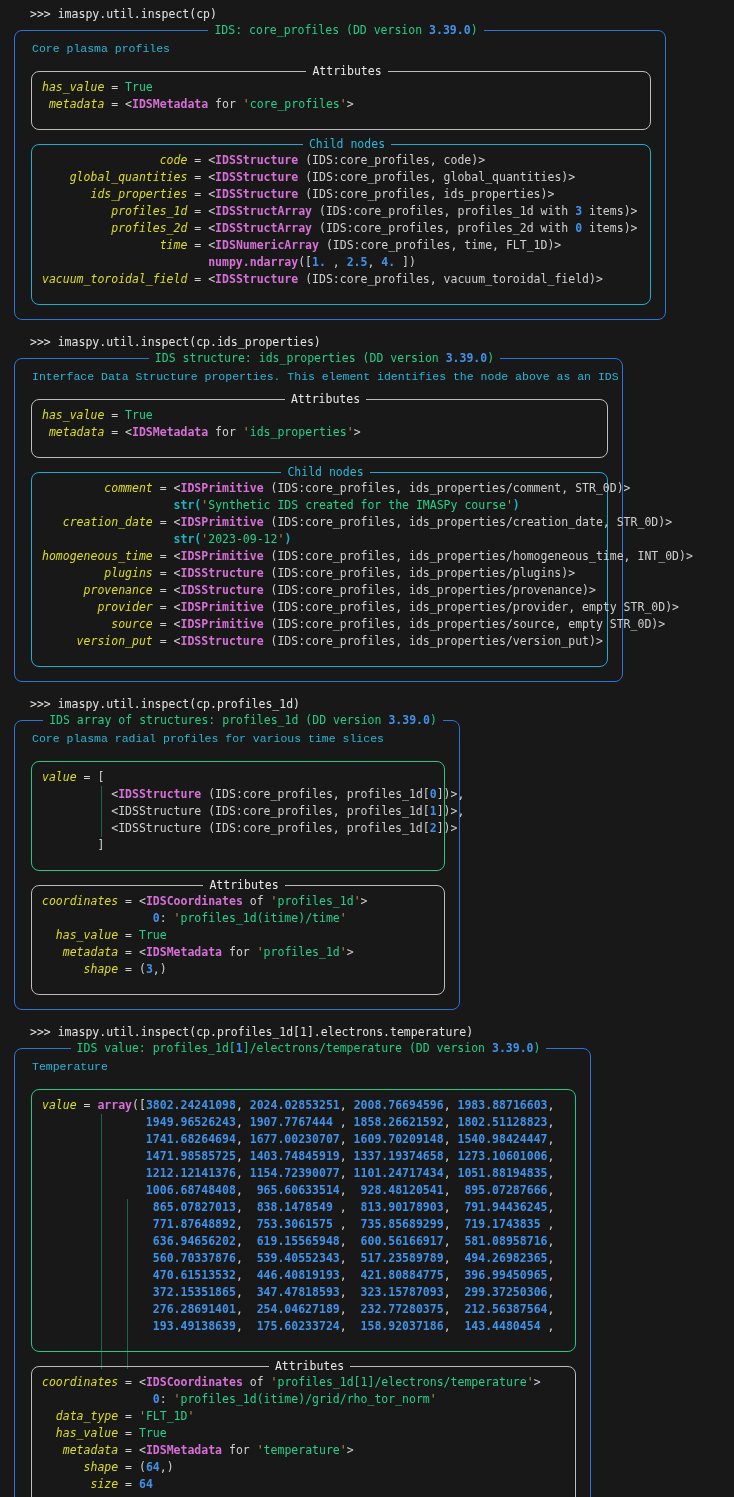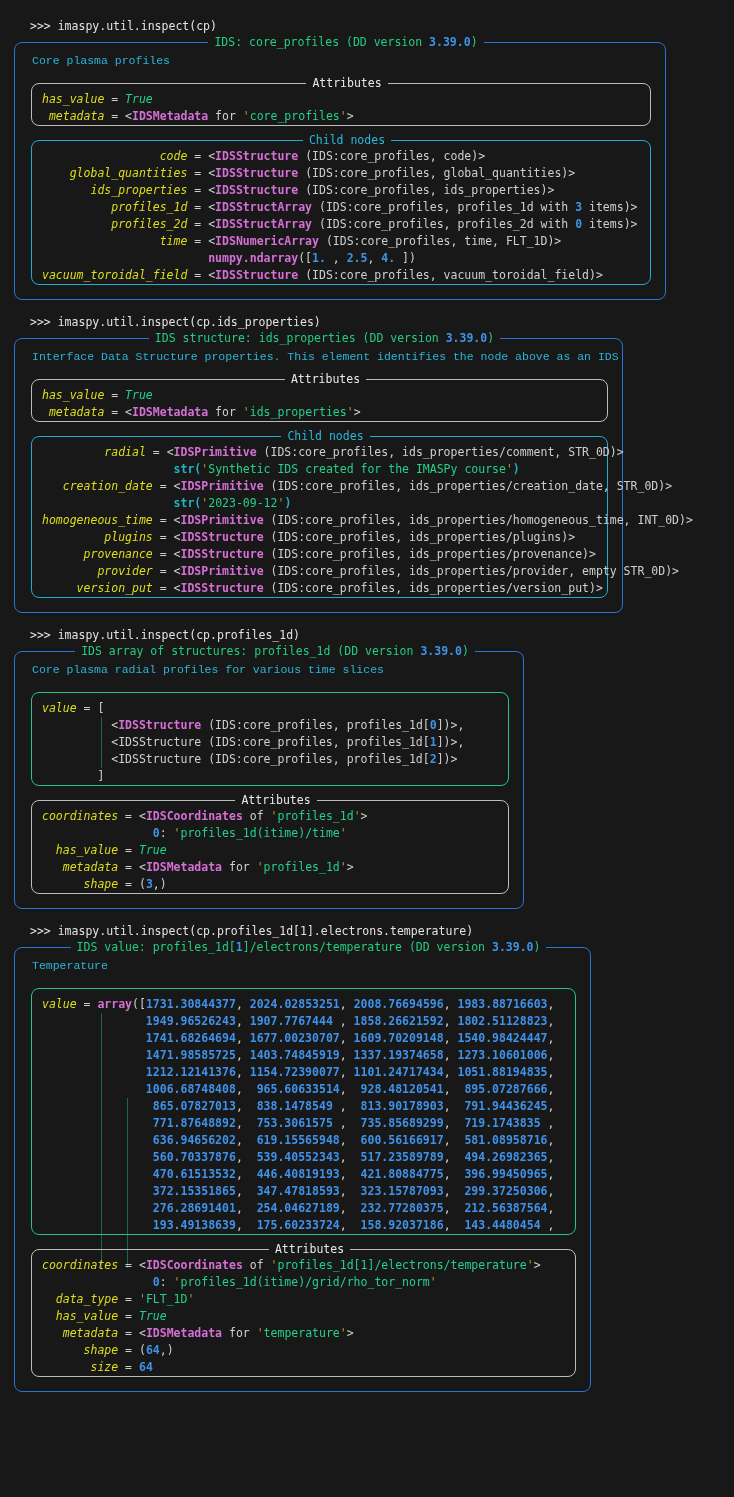--- a/index.html
+++ b/index.html
@@ -2,35 +2,35 @@
 <html><head>
 <meta charset="utf-8">
 <style>
   html,body{margin:0;padding:0;background:#181818;}
   body{width:734px;min-height:1497px;box-sizing:border-box;padding:6px 0 10px 14px;
        font-family:"DejaVu Sans Mono",monospace;}
   .line{font-size:11.5px;line-height:17px;white-space:pre;color:#cfcfcf;}
   .tp {color:#cfcfcf;}
   .ty {color:#dede1c;font-style:italic;}
   .tg {color:#23cd84;}
-  .tgi{color:#23d18b;font-style:italic;}
+  .tgi{color:#23d18b;}
   .ts {color:#23d18b;}
   .tq {color:#b3a02a;}
   .tn {color:#3f92ea;font-weight:bold;}
   .tm {color:#d670d6;font-weight:bold;}
   .tc {color:#1fb3c2;font-weight:bold;}
   .prompt{color:#e3e3e3;margin:14px 0 7px 16px;}
-  .prompt:first-child{margin-top:12px;}
+  .prompt:first-child{margin-top:0;}
   .panel{position:relative;border:1.5px solid #2a74d8;border-radius:8px;
          padding:7px 0 14px;box-sizing:border-box;background:#181818;}
   .panel-title,.box-title{position:absolute;top:-9px;left:12px;right:0;text-align:center;}
   .panel-title .bg,.box-title .bg{display:inline-block;background:#181818;padding:0 6px;}
   .desc{margin:2px 0 0 17px;color:#2ab5d8;font-family:Liberation Mono, monospace;}
   .box{position:relative;border-radius:8px;margin:14px 14px 0 16px;
-       padding:7px 10px 0;box-sizing:border-box;}
+       padding:7px 10px 16px;box-sizing:border-box;}
   .box.gray {border:1.5px solid #bcbcbc;}
   .box.cyan {border:1.5px solid #1aadcd;}
   .box.green{border:1.5px solid #23c87e;}
   .box.gray  .box-title{color:#e8e8e8;}
   .box.cyan  .box-title{color:#29b8db;}
   .guide{position:absolute;width:1px;background:rgba(35,200,126,0.45);display:none;}
   #sec3 .box.green .g1{display:block;left:69px;top:24px;height:51px;}
   #sec4 .box.green .g1{display:block;left:69px;top:24px;height:255px;}
   #sec4 .box.green .g2{display:block;left:95px;top:109px;height:170px;}
 </style>
@@ -63,33 +63,34 @@
     <div class="panel" id="sec2" style="width: 609px;">
       <div class="line panel-title"><span class="bg"><span class="tg">IDS structure: ids_properties (DD version </span><span class="tn">3.39.0</span><span class="tg">)</span></span></div>
       <div class="line desc">Interface Data Structure properties. This element identifies the node above as an IDS</div>
       <div class="box gray">
         <div class="line box-title"><span class="bg">Attributes</span></div>
         <div class="line"><span class="ty">has_value</span><span class="tp"> = </span><span class="tgi">True</span></div>
         <div class="line"><span class="ty"> metadata</span><span class="tp"> = &lt;</span><span class="tm">IDSMetadata</span><span class="tp"> for </span><span class="tq">'</span><span class="ts">ids_properties</span><span class="tq">'</span><span class="tp">&gt;</span></div>
       </div>
       <div class="box cyan">
         <div class="line box-title"><span class="bg">Child nodes</span></div>
-        <div class="line"><span class="ty">         radial</span><span class="tp"> = &lt;</span><span class="tm">IDSPrimitive</span><span class="tp"> (IDS:core_profiles, ids_properties/comment, STR_0D)&gt;</span></div>
+        <div class="line"><span class="ty">         comment</span><span class="tp"> = &lt;</span><span class="tm">IDSPrimitive</span><span class="tp"> (IDS:core_profiles, ids_properties/comment, STR_0D)&gt;</span></div>
         <div class="line"><span class="tp">                   </span><span class="tc">str(</span><span class="tq">'</span><span class="ts">Synthetic IDS created for the IMASPy course</span><span class="tq">'</span><span class="tc">)</span></div>
         <div class="line"><span class="ty">   creation_date</span><span class="tp"> = &lt;</span><span class="tm">IDSPrimitive</span><span class="tp"> (IDS:core_profiles, ids_properties/creation_date, STR_0D)&gt;</span></div>
         <div class="line"><span class="tp">                   </span><span class="tc">str(</span><span class="tq">'</span><span class="ts">2023-09-12</span><span class="tq">'</span><span class="tc">)</span></div>
         <div class="line"><span class="ty">homogeneous_time</span><span class="tp"> = &lt;</span><span class="tm">IDSPrimitive</span><span class="tp"> (IDS:core_profiles, ids_properties/homogeneous_time, INT_0D)&gt;</span></div>
         <div class="line"><span class="ty">         plugins</span><span class="tp"> = &lt;</span><span class="tm">IDSStructure</span><span class="tp"> (IDS:core_profiles, ids_properties/plugins)&gt;</span></div>
         <div class="line"><span class="ty">      provenance</span><span class="tp"> = &lt;</span><span class="tm">IDSStructure</span><span class="tp"> (IDS:core_profiles, ids_properties/provenance)&gt;</span></div>
         <div class="line"><span class="ty">        provider</span><span class="tp"> = &lt;</span><span class="tm">IDSPrimitive</span><span class="tp"> (IDS:core_profiles, ids_properties/provider, empty STR_0D)&gt;</span></div>
+        <div class="line"><span class="ty">          source</span><span class="tp"> = &lt;</span><span class="tm">IDSPrimitive</span><span class="tp"> (IDS:core_profiles, ids_properties/source, empty STR_0D)&gt;</span></div>
         <div class="line"><span class="ty">     version_put</span><span class="tp"> = &lt;</span><span class="tm">IDSStructure</span><span class="tp"> (IDS:core_profiles, ids_properties/version_put)&gt;</span></div>
       </div>
     </div>
     <div class="line prompt">&gt;&gt;&gt; imaspy.util.inspect(cp.profiles_1d)</div>
-    <div class="panel" id="sec3" style="width: 510px;">
+    <div class="panel" id="sec3" style="width: 446px;">
       <div class="line panel-title"><span class="bg"><span class="tg">IDS array of structures: profiles_1d (DD version </span><span class="tn">3.39.0</span><span class="tg">)</span></span></div>
       <div class="line desc">Core plasma radial profiles for various time slices</div>
       <div class="box green">
         <div class="line"><span class="ty">value</span><span class="tp"> = [</span></div>
         <div class="line"><span class="tp">          &lt;</span><span class="tm">IDSStructure</span><span class="tp"> (IDS:core_profiles, profiles_1d[</span><span class="tn">0</span><span class="tp">])&gt;,</span></div>
         <div class="line"><span class="tp">          &lt;IDSStructure (IDS:core_profiles, profiles_1d[</span><span class="tn">1</span><span class="tp">])&gt;,</span></div>
         <div class="line"><span class="tp">          &lt;IDSStructure (IDS:core_profiles, profiles_1d[</span><span class="tn">2</span><span class="tp">])&gt;</span></div>
         <div class="line"><span class="tp">        ]</span></div>
         <div class="guide g1"></div>
       </div>
@@ -100,21 +101,21 @@
         <div class="line"><span class="ty">  has_value</span><span class="tp"> = </span><span class="tgi">True</span></div>
         <div class="line"><span class="ty">   metadata</span><span class="tp"> = &lt;</span><span class="tm">IDSMetadata</span><span class="tp"> for </span><span class="tq">'</span><span class="ts">profiles_1d</span><span class="tq">'</span><span class="tp">&gt;</span></div>
         <div class="line"><span class="ty">      shape</span><span class="tp"> = (</span><span class="tn">3</span><span class="tp">,)</span></div>
       </div>
     </div>
     <div class="line prompt">&gt;&gt;&gt; imaspy.util.inspect(cp.profiles_1d[1].electrons.temperature)</div>
     <div class="panel" id="sec4" style="width: 577px;">
       <div class="line panel-title"><span class="bg"><span class="tg">IDS value: profiles_1d[</span><span class="tn">1</span><span class="tg">]/electrons/temperature (DD version </span><span class="tn">3.39.0</span><span class="tg">)</span></span></div>
       <div class="line desc">Temperature</div>
       <div class="box green">
-        <div class="line"><span class="ty">value</span><span class="tp"> = </span><span class="tm">array</span><span class="tp">([</span><span class="tn">1731.30844377</span><span class="tp">, </span><span class="tn">2024.02853251</span><span class="tp">, </span><span class="tn">2008.76694596</span><span class="tp">, </span><span class="tn">1983.88716603</span><span class="tp">,</span></div>
+        <div class="line"><span class="ty">value</span><span class="tp"> = </span><span class="tm">array</span><span class="tp">([</span><span class="tn">3802.24241098</span><span class="tp">, </span><span class="tn">2024.02853251</span><span class="tp">, </span><span class="tn">2008.76694596</span><span class="tp">, </span><span class="tn">1983.88716603</span><span class="tp">,</span></div>
         <div class="line"><span class="tp">               </span><span class="tn">1949.96526243</span><span class="tp">, </span><span class="tn">1907.7767444 </span><span class="tp">, </span><span class="tn">1858.26621592</span><span class="tp">, </span><span class="tn">1802.51128823</span><span class="tp">,</span></div>
         <div class="line"><span class="tp">               </span><span class="tn">1741.68264694</span><span class="tp">, </span><span class="tn">1677.00230707</span><span class="tp">, </span><span class="tn">1609.70209148</span><span class="tp">, </span><span class="tn">1540.98424447</span><span class="tp">,</span></div>
         <div class="line"><span class="tp">               </span><span class="tn">1471.98585725</span><span class="tp">, </span><span class="tn">1403.74845919</span><span class="tp">, </span><span class="tn">1337.19374658</span><span class="tp">, </span><span class="tn">1273.10601006</span><span class="tp">,</span></div>
         <div class="line"><span class="tp">               </span><span class="tn">1212.12141376</span><span class="tp">, </span><span class="tn">1154.72390077</span><span class="tp">, </span><span class="tn">1101.24717434</span><span class="tp">, </span><span class="tn">1051.88194835</span><span class="tp">,</span></div>
         <div class="line"><span class="tp">               </span><span class="tn">1006.68748408</span><span class="tp">, </span><span class="tn"> 965.60633514</span><span class="tp">, </span><span class="tn"> 928.48120541</span><span class="tp">, </span><span class="tn"> 895.07287666</span><span class="tp">,</span></div>
         <div class="line"><span class="tp">               </span><span class="tn"> 865.07827013</span><span class="tp">, </span><span class="tn"> 838.1478549 </span><span class="tp">, </span><span class="tn"> 813.90178903</span><span class="tp">, </span><span class="tn"> 791.94436245</span><span class="tp">,</span></div>
         <div class="line"><span class="tp">               </span><span class="tn"> 771.87648892</span><span class="tp">, </span><span class="tn"> 753.3061575 </span><span class="tp">, </span><span class="tn"> 735.85689299</span><span class="tp">, </span><span class="tn"> 719.1743835 </span><span class="tp">,</span></div>
         <div class="line"><span class="tp">               </span><span class="tn"> 636.94656202</span><span class="tp">, </span><span class="tn"> 619.15565948</span><span class="tp">, </span><span class="tn"> 600.56166917</span><span class="tp">, </span><span class="tn"> 581.08958716</span><span class="tp">,</span></div>
         <div class="line"><span class="tp">               </span><span class="tn"> 560.70337876</span><span class="tp">, </span><span class="tn"> 539.40552343</span><span class="tp">, </span><span class="tn"> 517.23589789</span><span class="tp">, </span><span class="tn"> 494.26982365</span><span class="tp">,</span></div>
         <div class="line"><span class="tp">               </span><span class="tn"> 470.61513532</span><span class="tp">, </span><span class="tn"> 446.40819193</span><span class="tp">, </span><span class="tn"> 421.80884775</span><span class="tp">, </span><span class="tn"> 396.99450965</span><span class="tp">,</span></div>

